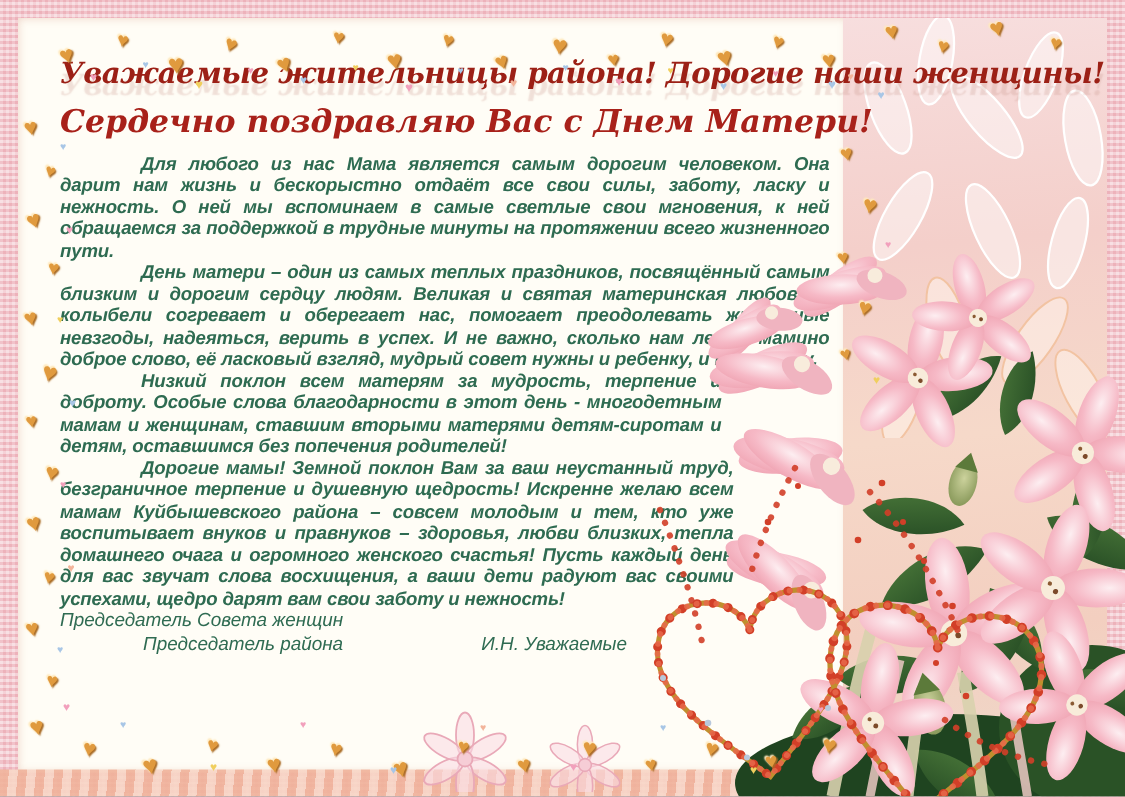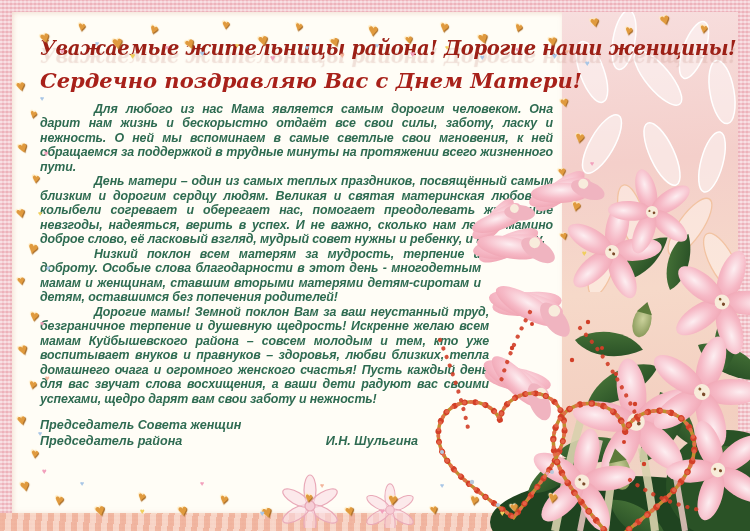--- a/index.html
+++ b/index.html
@@ -21,22 +21,22 @@
   .title{margin:0 0 9px 0;font-family:"DejaVu Serif",serif;font-style:italic;font-weight:bold;
     font-size:19.5px;line-height:1.15;color:#9c2016;text-align:center;white-space:nowrap;
     letter-spacing:-0.4px;text-shadow:0 8px 1px rgba(200,150,140,.28);}
   .subtitle{margin:0 0 9px 0;font-family:"DejaVu Serif",serif;font-style:italic;font-weight:600;
     font-size:21px;line-height:1.1;color:#a8211a;text-align:center;white-space:nowrap;}
   .body-p{margin:0;text-indent:54px;text-align:justify;
     font-style:italic;font-weight:bold;font-size:12.4px;line-height:1.17;
     color:#2e6b51;letter-spacing:-0.1px;}
   .p3{margin-right:72px;}
   .p4{margin-right:64px;}
-  .sig{margin-top:12px;width:378px;display:flex;justify-content:space-between;align-items:flex-end;
-    font-style:italic;font-weight:bold;font-size:12.6px;line-height:1.25;color:#2f6b52;}
+  .sig{width:378px;display:flex;justify-content:space-between;align-items:flex-end;
+    font-style:italic;font-weight:normal;font-size:12.6px;line-height:1.25;color:#2f6b52;text-align:right;}
   .flowers{position:absolute;left:470px;top:140px;z-index:3;}
   .lace{position:absolute;left:255px;top:468px;z-index:3;}
   .wire{position:absolute;left:380px;top:300px;z-index:4;}
   #hearts-layer{position:absolute;inset:0;z-index:5;pointer-events:none;}
   .gh,.mh{position:absolute;line-height:1;}
   .gh{color:#e09a3e;text-shadow:-1px -1px 1px #ffe9bd, 1px 1px 1px #a96b24;}
 </style>
 </head>
 <body>
 
@@ -72,21 +72,21 @@
     <h2 class="subtitle">Сердечно  поздравляю Вас  с Днем Матери!</h2>
     <p class="body-p p1">Для любого из нас Мама является самым дорогим человеком. Она дарит нам жизнь и бескорыстно отдаёт все свои силы, заботу, ласку и нежность. О ней мы вспоминаем в самые светлые свои мгновения, к ней обращаемся за поддержкой в трудные минуты на протяжении всего жизненного пути.</p>
     <p class="body-p p2">День матери – один из самых теплых праздников, посвящённый самым близким и дорогим сердцу людям.  Великая и святая материнская любовь с колыбели согревает и оберегает нас, помогает преодолевать жизненные невзгоды, надеяться, верить в успех. И не важно, сколько нам лет – мамино доброе слово, её ласковый взгляд, мудрый совет нужны и ребенку, и взрослому.</p>
     <p class="body-p p3">Низкий поклон всем матерям за мудрость, терпение и доброту. Особые слова благодарности в этот день - многодетным мамам и женщинам, ставшим вторыми матерями детям-сиротам и детям, оставшимся без попечения родителей!</p>
     <p class="body-p p4">Дорогие мамы! Земной поклон Вам за ваш неустанный труд, безграничное терпение и душевную щедрость! Искренне желаю всем мамам Куйбышевского  района – совсем молодым и тем, кто уже воспитывает внуков и правнуков – здоровья, любви близких, тепла домашнего очага и огромного женского счастья!  Пусть каждый день для вас звучат слова восхищения, а ваши дети радуют вас своими успехами, щедро дарят вам свои заботу и нежность!</p>
     <div class="sig">
       <div>
         <div>Председатель Совета женщин</div>
         <div>Председатель района</div>
       </div>
-      <div>И.Н. Шульгина</div>
+      <div>И.Н. Уважаемые</div>
     </div>
   </div>
 
   <svg class="flowers" width="280" height="391" viewBox="0 0 280 391">
     <defs>
       <radialGradient id="pg" cx="50%" cy="35%" r="75%">
         <stop offset="0%" stop-color="#fdeef1"></stop>
           <stop offset="55%" stop-color="#f6b9c6"></stop>
           <stop offset="100%" stop-color="#ee9fae"></stop>
       </radialGradient>

